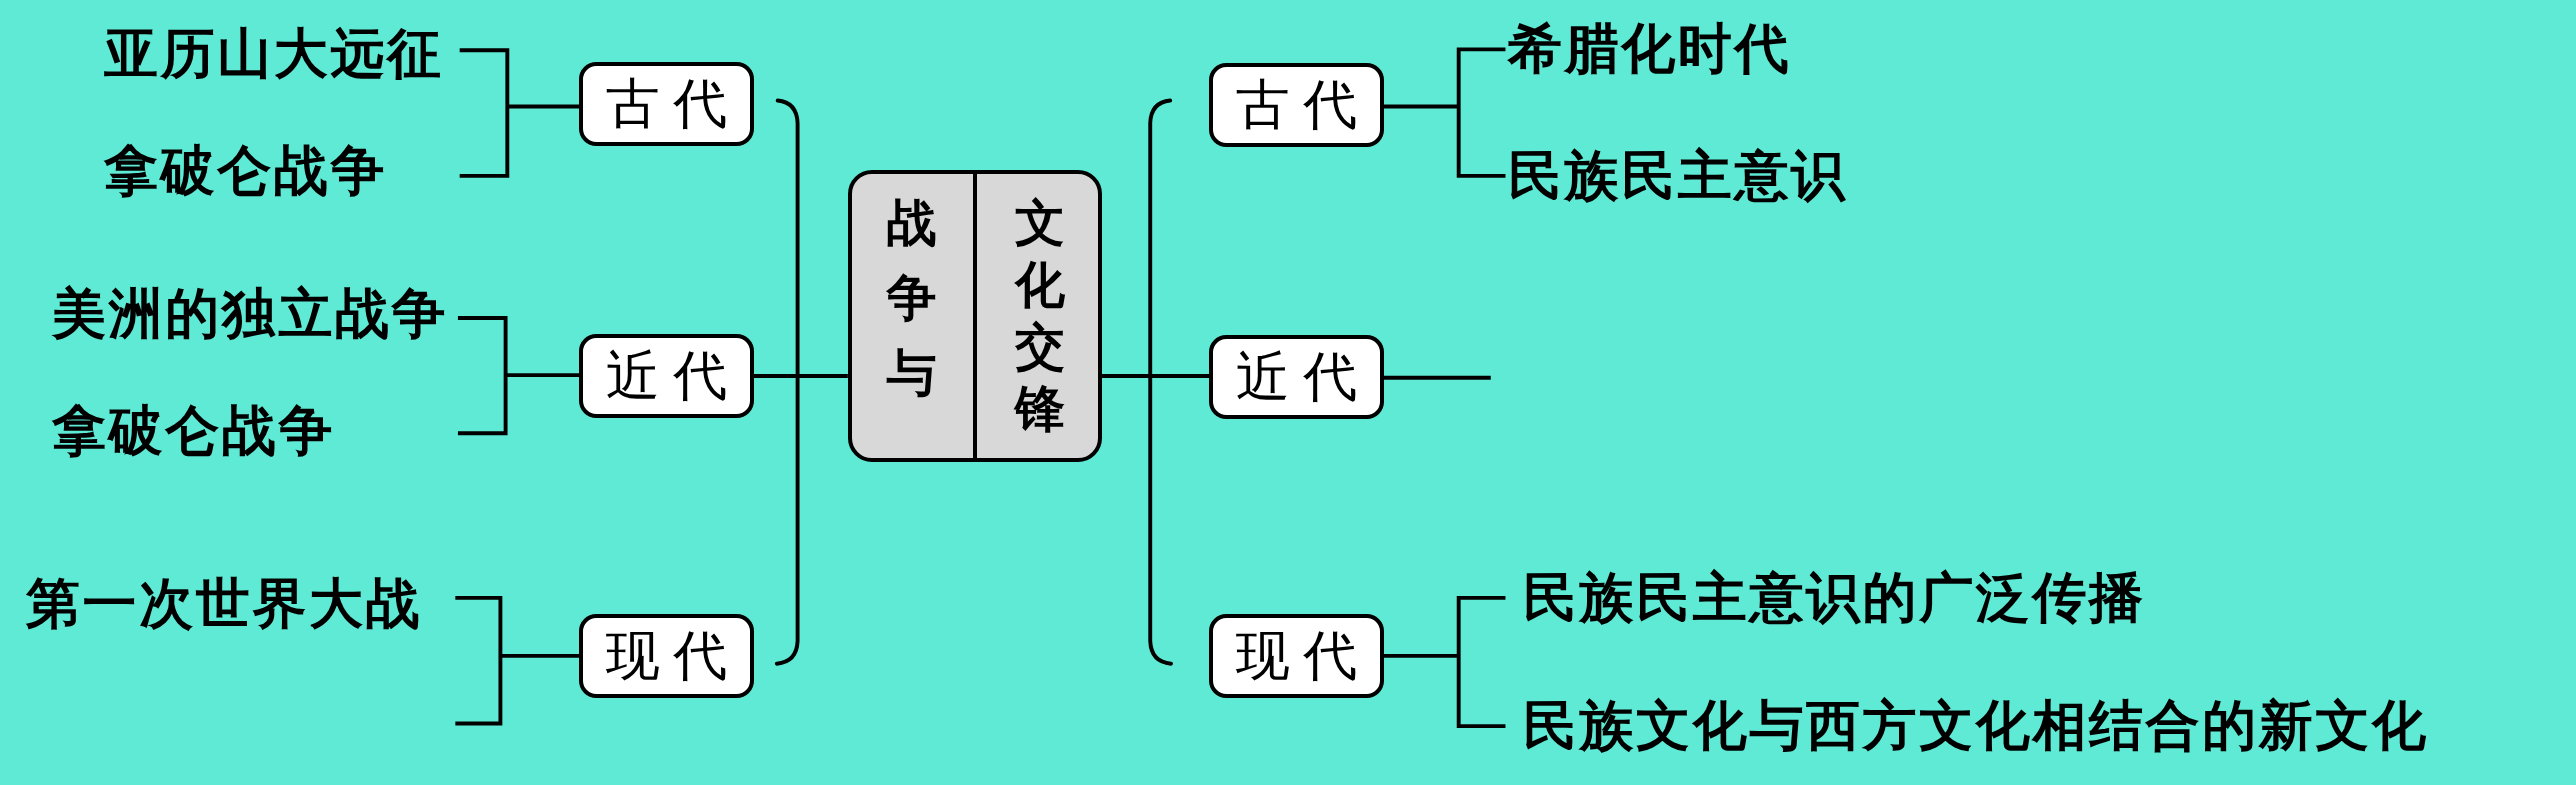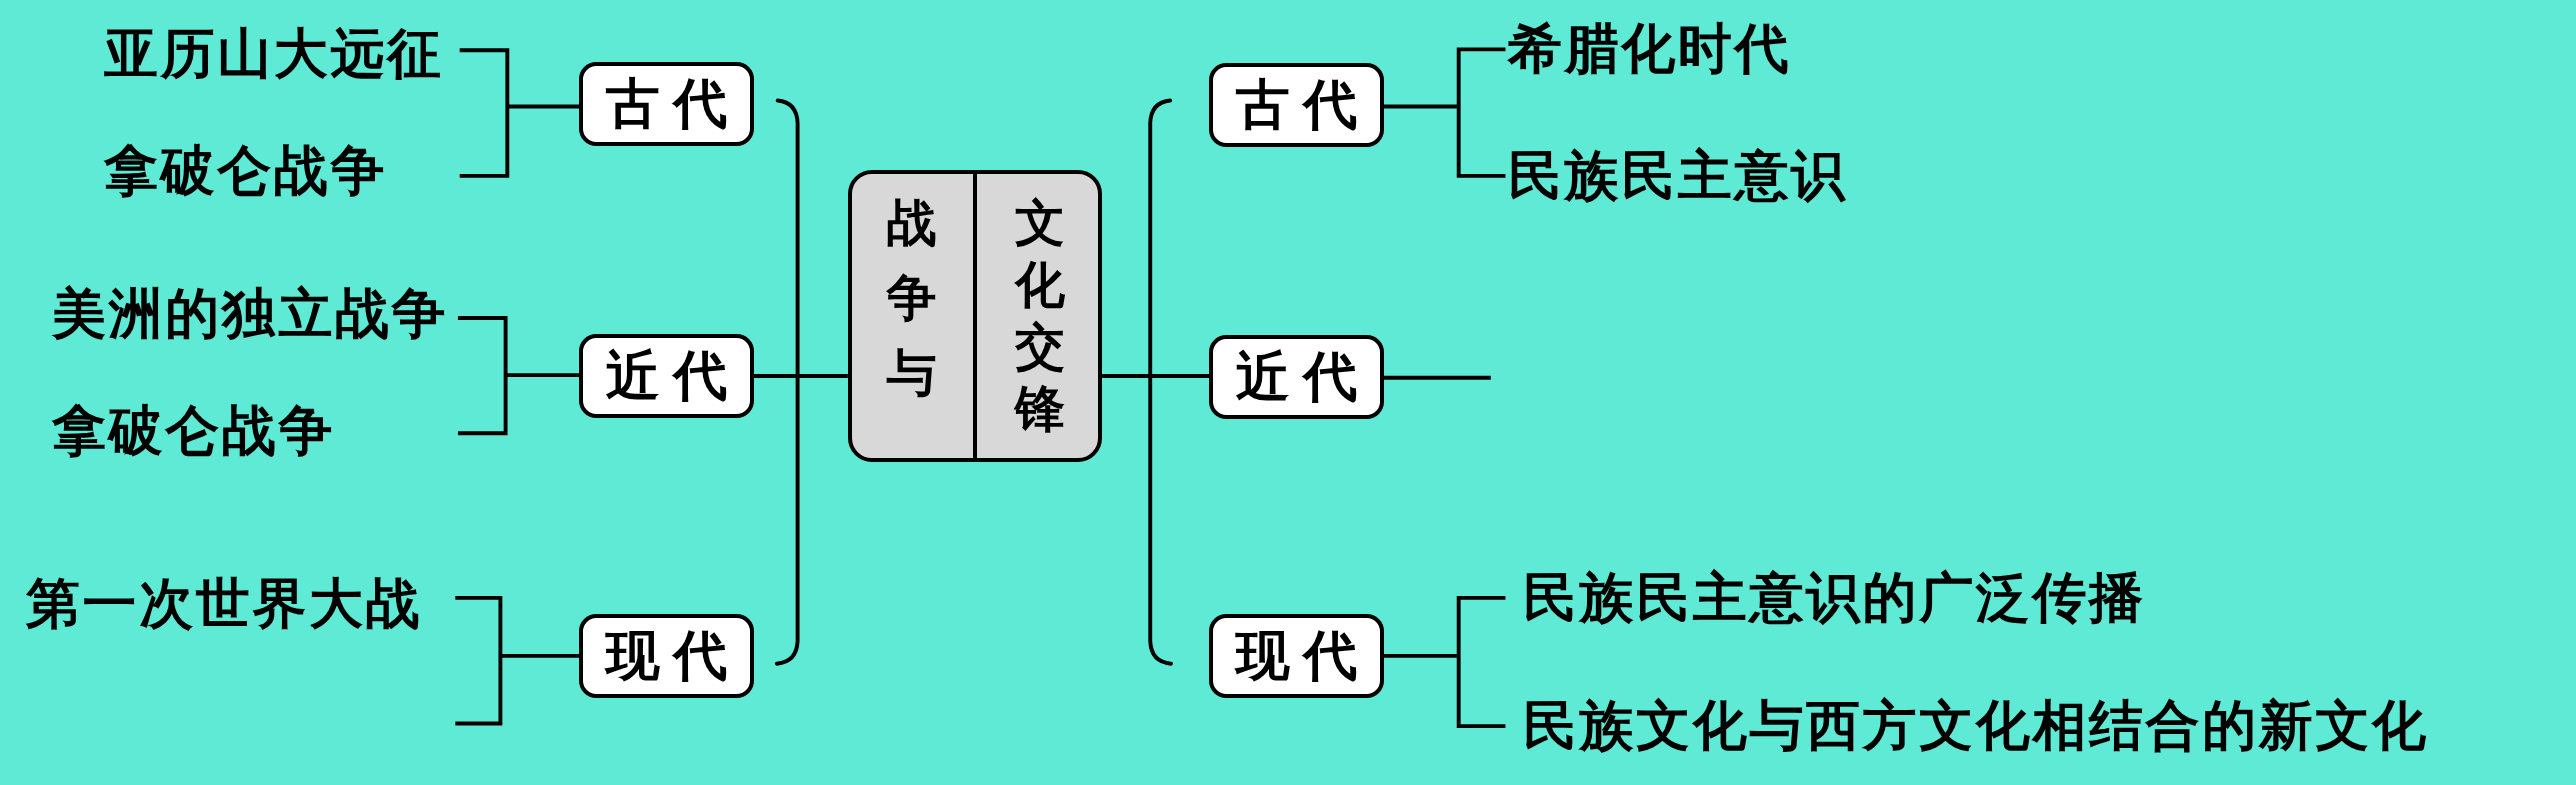--- a/index.html
+++ b/index.html
@@ -22,21 +22,21 @@
     white-space:pre;
     line-height:80px;
   }
   .pbox{
     position:absolute;
     width:175px;height:84px;
     border:4.3px solid #000;
     border-radius:17.3px;
     box-sizing:border-box;
     display:flex;align-items:center;justify-content:center;
-    font-size:54px;font-weight:bold;
+    font-size:54px;font-weight:normal;
     background:#ffffff;
     white-space:pre;
   }
   .centerbox{
     position:absolute;
     left:848px;top:170px;width:254px;height:292px;
     border:4.3px solid #000;
     border-radius:24px;
     box-sizing:border-box;
     background:#d8d8d8;

